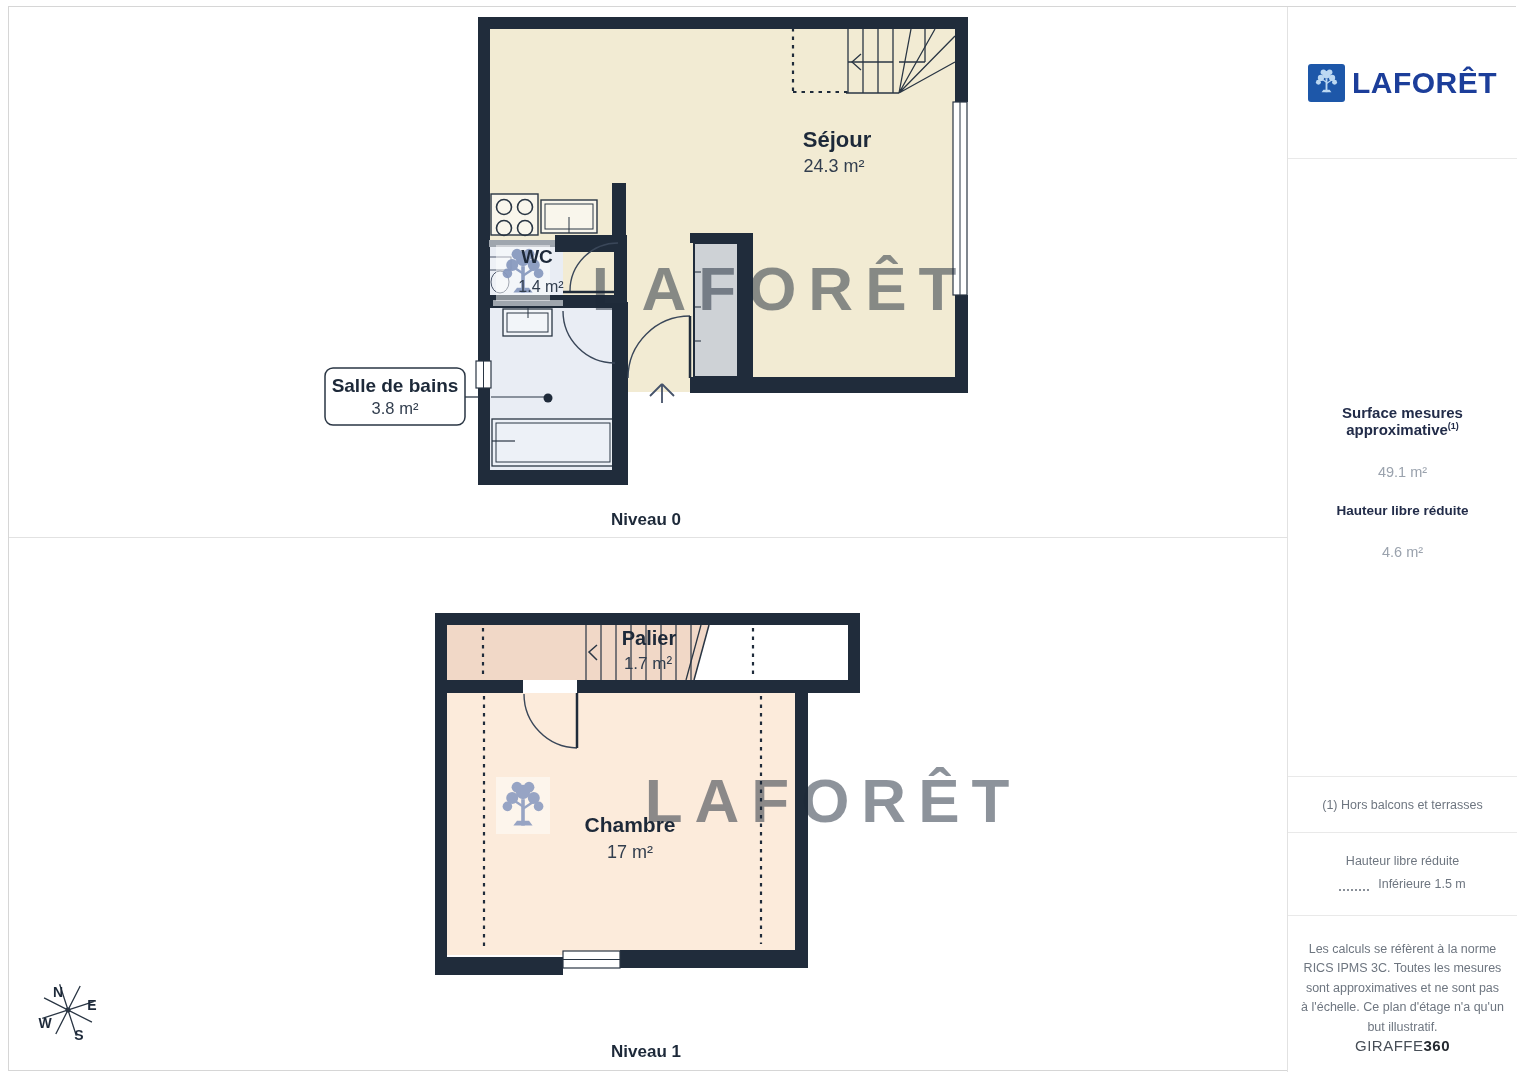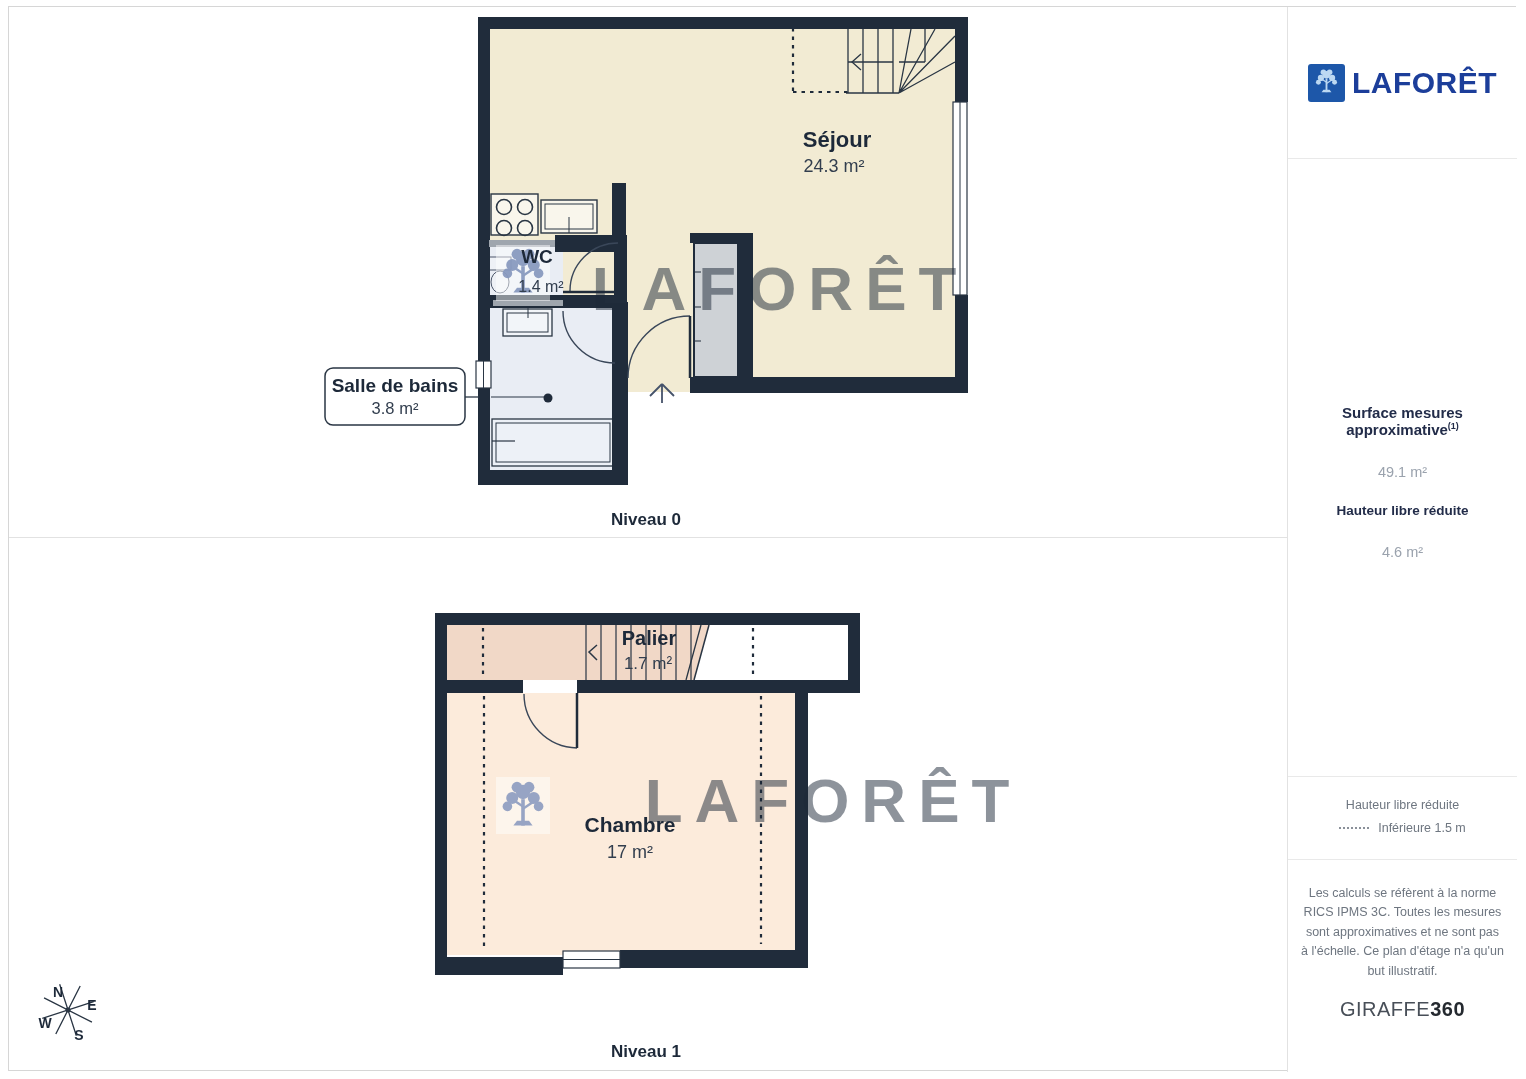--- a/index.html
+++ b/index.html
@@ -32,28 +32,28 @@
   }
   .sb-surface { height:618px; padding-top:245px; }
   .sb-title { font-size:15px; font-weight:700; color:#222c49; }
   .sb-title sup { font-size:9px; font-weight:700; }
   .sb-title-sm { font-size:13.5px; font-weight:700; color:#222c49; margin-top:23px; }
   .sb-value { font-size:14.5px; color:#9aa2ad; margin-top:26px; }
   .sb-footnote { height:56px; display:flex; align-items:center; justify-content:center;
     font-size:12.5px; color:#6e7680; }
   .sb-legend { height:83px; font-size:12.5px; color:#6e7680; }
   .sb-legend .lg-title { margin-top:21px; }
-  .lg-row { margin-top:9px; display:flex; align-items:center; justify-content:center; }
+  .lg-row { margin-top:9px; display:flex; align-items:flex-end; justify-content:center; }
   .dotted-swatch {
     display:inline-block; width:30px; height:0; border-bottom:2px dotted #8a9099;
     margin-right:9px;
   }
   .sb-legal { flex:1; padding:24px 13px 0 13px; }
   .sb-legal p { margin:0; font-size:12.5px; line-height:1.55; color:#6e7680; }
-  .credit { margin-top:17px; font-size:20px; letter-spacing:0.5px; }
+  .credit { font-size:15px; letter-spacing:0.5px; }
   .credit .c1 { color:#484f58; font-weight:500; }
   .credit .c2 { color:#24292f; font-weight:800; }
 
   
   text { font-family:"Liberation Sans", sans-serif; fill:#1d2939; }
   .room-name { font-weight:bold; }
   .room-area { fill:#323e4e; }
 </style>
 </head>
 <body>
@@ -299,20 +299,21 @@
       </div>
     </div>
 
     <div class="sb-section sb-surface">
       <div class="sb-title"><span>Surface mesures approximative</span><sup>(1)</sup></div>
       <div class="sb-value">49.1 m²</div>
       <div class="sb-title-sm">Hauteur libre réduite</div>
       <div class="sb-value">4.6 m²</div>
     </div>
 
+    <div class="sb-section sb-footnote">(1) Hors balcons et terrasses</div>
 
     <div class="sb-section sb-legend">
       <div class="lg-title">Hauteur libre réduite</div>
       <div class="lg-row">
         <span class="dotted-swatch"></span>
         <span>Inférieure 1.5 m</span>
       </div>
     </div>
 
     <div class="sb-legal">

